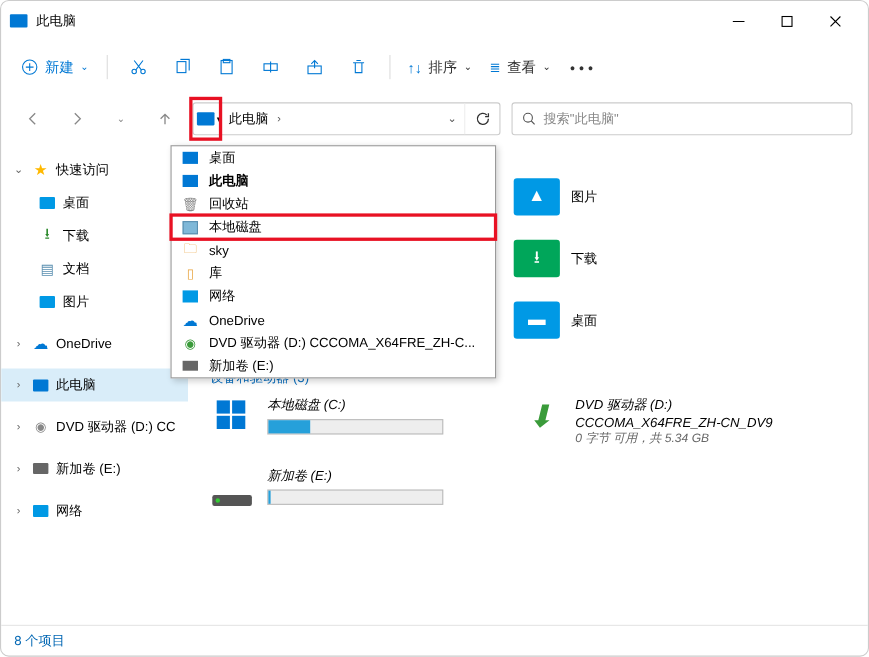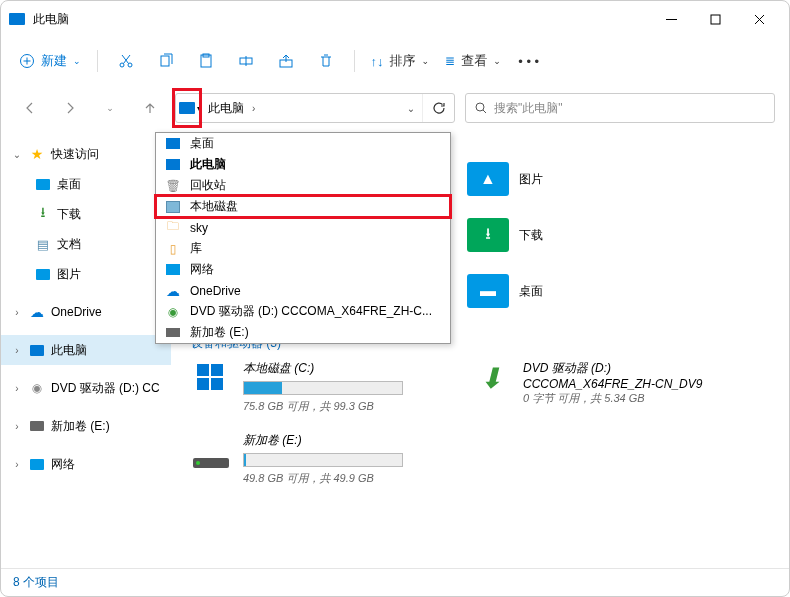--- a/index.html
+++ b/index.html
@@ -305,41 +305,39 @@
               <rect x="20" y="4" width="12" height="12" fill="#0078d4"></rect>
               <rect x="6" y="18" width="12" height="12" fill="#0078d4"></rect>
               <rect x="20" y="18" width="12" height="12" fill="#0078d4"></rect>
             </svg>
           </div>
         <div class="dtxt">
           <div>本地磁盘 (C:)</div>
           <div class="bar">
               <div class="fill" style="width:24%;"></div>
             </div>
-          <div class="sub">75.8 GB 可用，共 99.3 GB</div>
         </div>
       </div>
       <div class="drive">
         <div class="dvd-ic">⬇</div>
         <div class="dtxt">
           <div>DVD 驱动器 (D:)</div>
           <div>CCCOMA_X64FRE_ZH-CN_DV9</div>
           <div class="sub">0 字节 可用，共 5.34 GB</div>
         </div>
       </div>
       <div class="drive">
         <div class="dic">
             <div class="platter"></div>
           </div>
         <div class="dtxt">
           <div>新加卷 (E:)</div>
           <div class="bar">
               <div class="fill" style="width:1%;"></div>
             </div>
-          <div class="sub">49.8 GB 可用，共 49.9 GB</div>
         </div>
       </div>
     </div>
   </div>
 </div>
 
 <div class="dropdown">
   <div class="drow">
       <span class="dic2">
         <div class="monitor" style="width:14px;height:11px;background:#0078d4;"></div>

